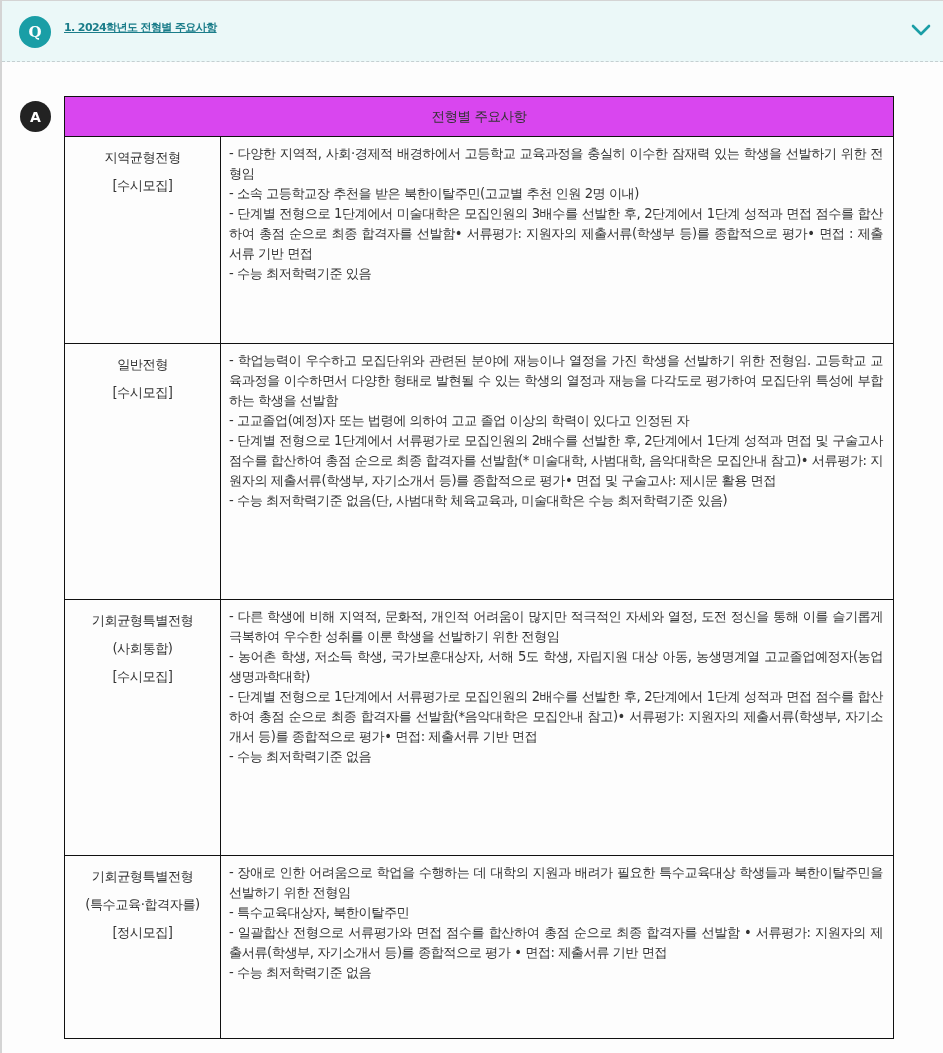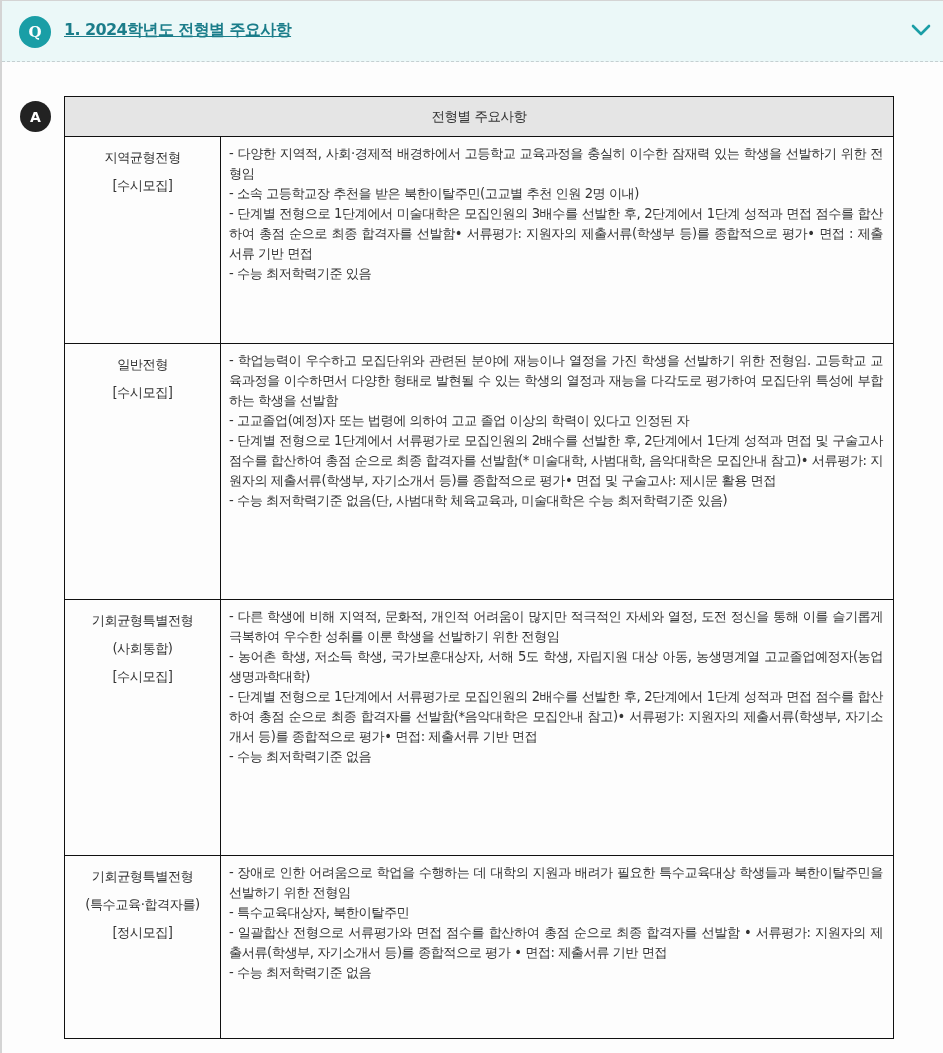--- a/index.html
+++ b/index.html
@@ -16,21 +16,21 @@
       cursor: pointer;
     }
     .q-badge {
       position: absolute; left: 17px; top: 15px; width: 32px; height: 32px;
       border-radius: 50%; background: #1a9ea6; color: #fff;
       font-family: "DejaVu Serif", serif; font-weight: bold; font-size: 15px;
       display: flex; align-items: center; justify-content: center;
     }
     .q-title {
       position: absolute; left: 62px; top: 19px;
-      font-size: 16px; font-weight: bold; color: #1b7d8a;
+      font-size: 11px; font-weight: bold; color: #1b7d8a;
       text-decoration: underline; letter-spacing: -0.6px;
     }
     .chevron {
       position: absolute; right: 12px; top: 22px; width: 20px; height: 14px;
     }
 
     .section-title {
       position: absolute; left: 64px; top: 69px;
       font-size: 18px; font-weight: bold; color: #222; letter-spacing: -0.3px; margin-top: 47px;
     }
@@ -42,21 +42,21 @@
     }
 
     table.main {
       position: absolute; left: 64px; top: 96px; width: 830px;
       border-collapse: collapse;
       font-family: "DejaVu Sans", sans-serif; font-size: 13.2px; color: #333;
       letter-spacing: -0.5px;
     }
     table.main th, table.main td { border: 1.5px solid #111; }
     table.main th {
-      background: #e5e5e5; font-weight: normal; height: 40px;
+      background: #d946ef; font-weight: normal; height: 40px;
       text-align: center; color: #333; font-size: 13.5px;
     }
     td.type {
       width: 156px; text-align: center; vertical-align: top;
       padding-top: 7px; line-height: 28px;
     }
     td.desc {
       vertical-align: top; padding: 7px 10px 6px 8px;
       line-height: 20px; text-align: justify;
     }

